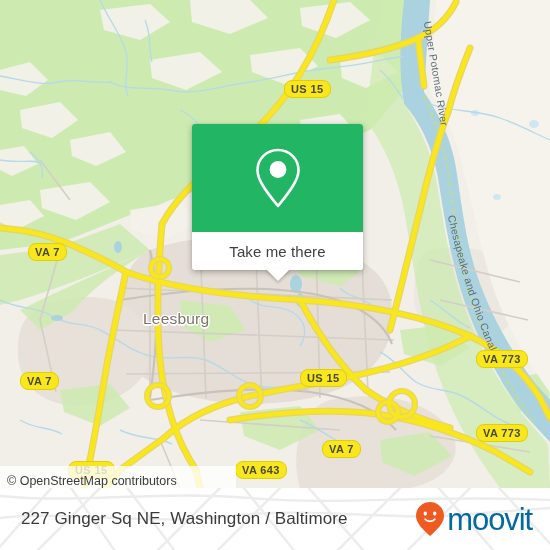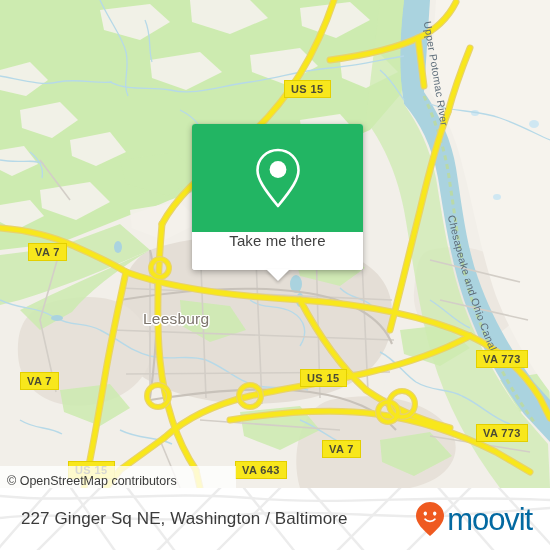--- a/index.html
+++ b/index.html
@@ -57,21 +57,21 @@
       0 1.5px 0 rgba(255,255,255,.92), 0 -1.5px 0 rgba(255,255,255,.92),
       1px 1px 0 rgba(255,255,255,.92), -1px -1px 0 rgba(255,255,255,.92),
       1px -1px 0 rgba(255,255,255,.92), -1px 1px 0 rgba(255,255,255,.92);
   }
 
   
   .shield {
     position: absolute;
     background: #f8e71c;
     border: 1.6px solid #e3cf00;
-    border-radius: 0;
+    border-radius: 8px;
     color: #4a4a36;
     font-size: 11px;
     font-weight: bold;
     letter-spacing: .4px;
     padding: 1.5px 6px 2px 6px;
     line-height: 12px;
     white-space: nowrap;
     box-sizing: border-box;
   }
 
@@ -113,20 +113,21 @@
     display: flex;
     align-items: center;
     justify-content: center;
   }
   .callout-bottom {
     position: relative;
     height: 38px;
     background: #ffffff;
     border-radius: 0 0 3px 3px;
     display: flex;
+    align-items: center;
     justify-content: center;
   }
   .callout-label {
     font-size: 15px;
     color: #3f3f3f;
     letter-spacing: .1px;
   }
   .callout-tail {
     position: absolute;
     left: 50%;

